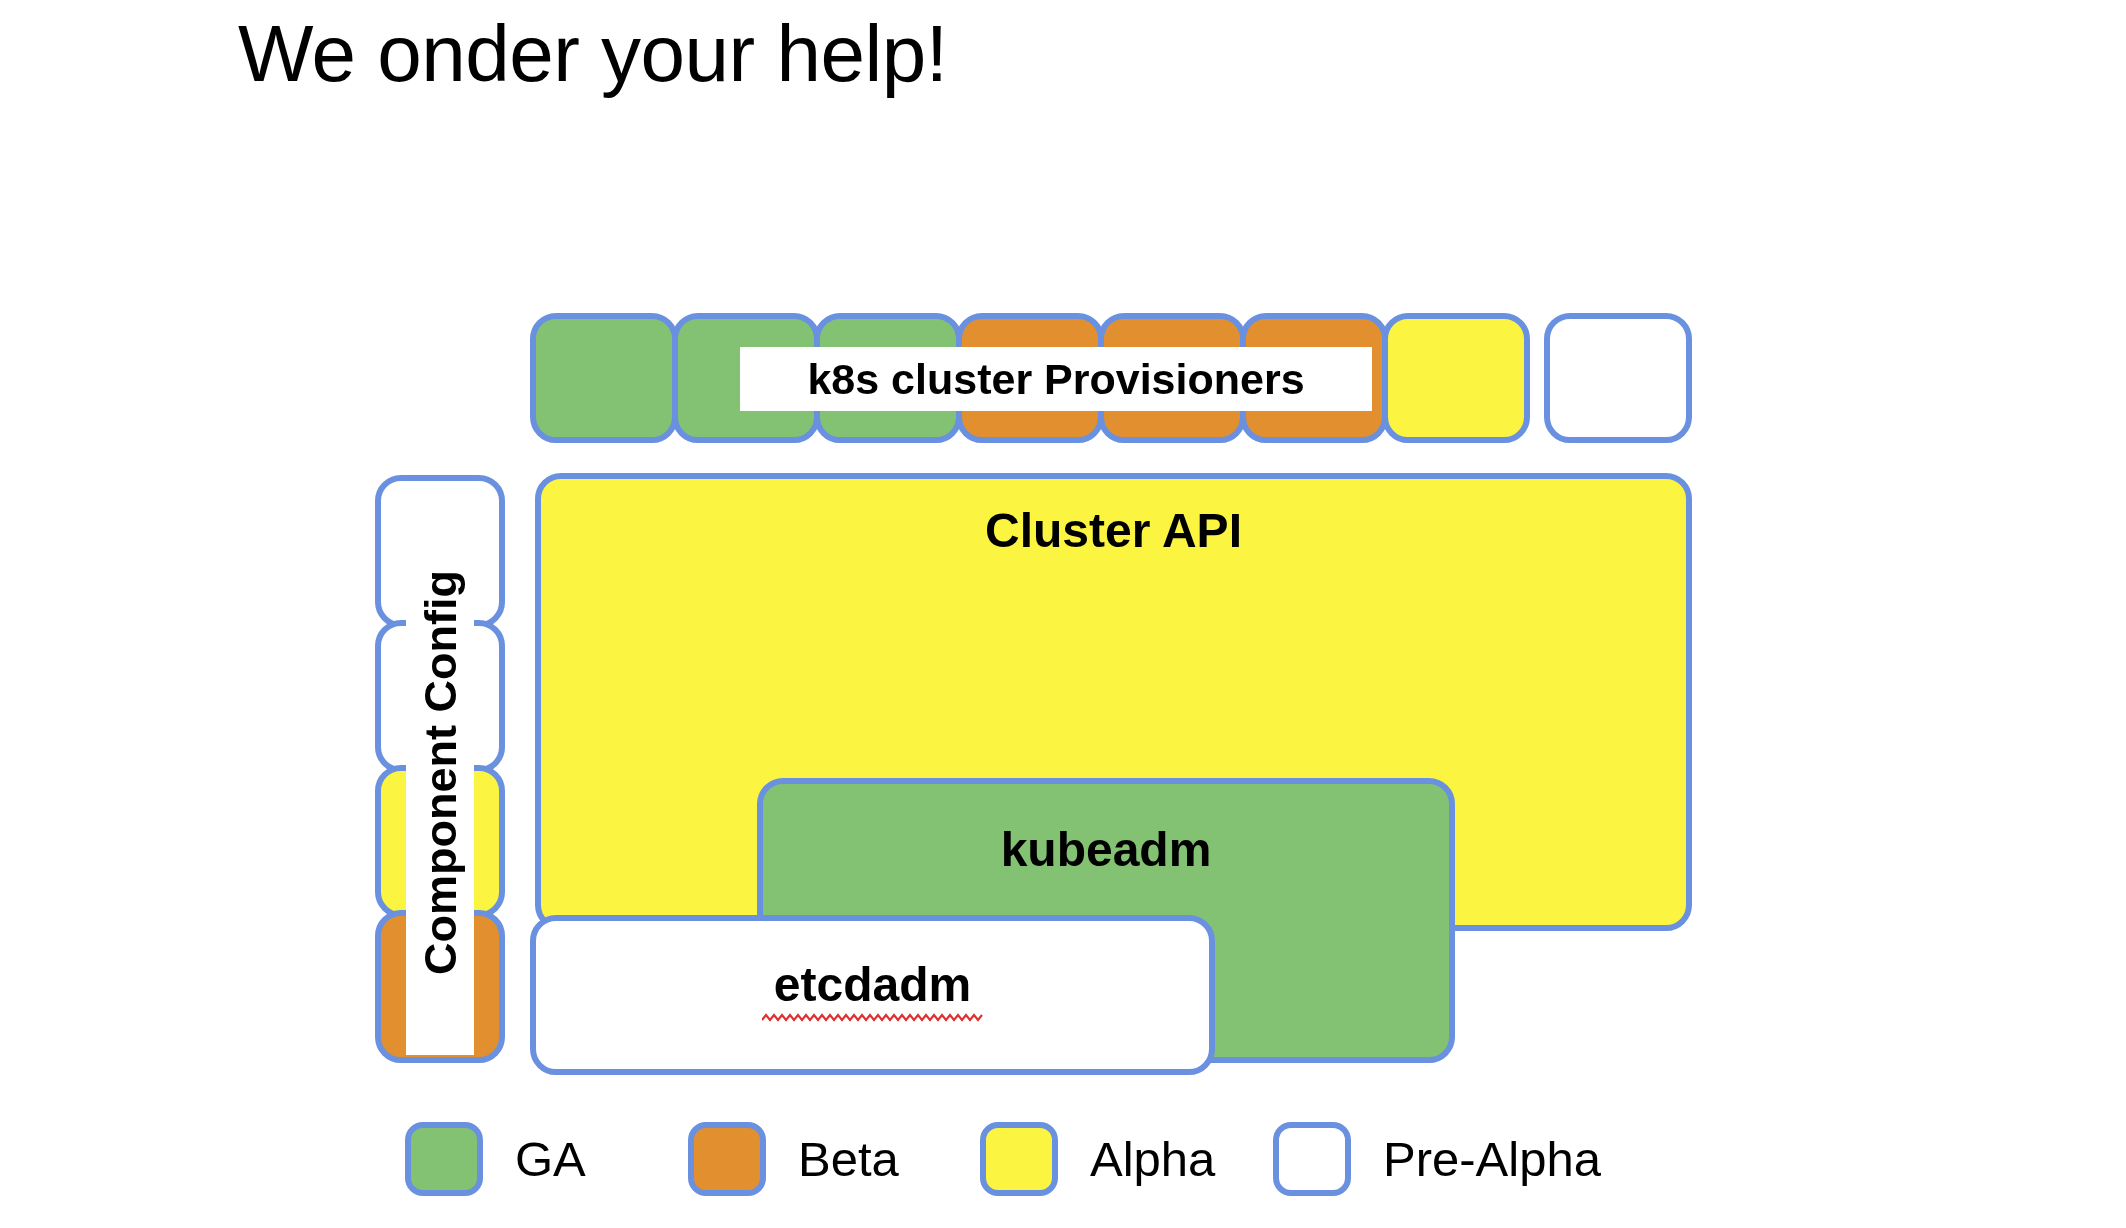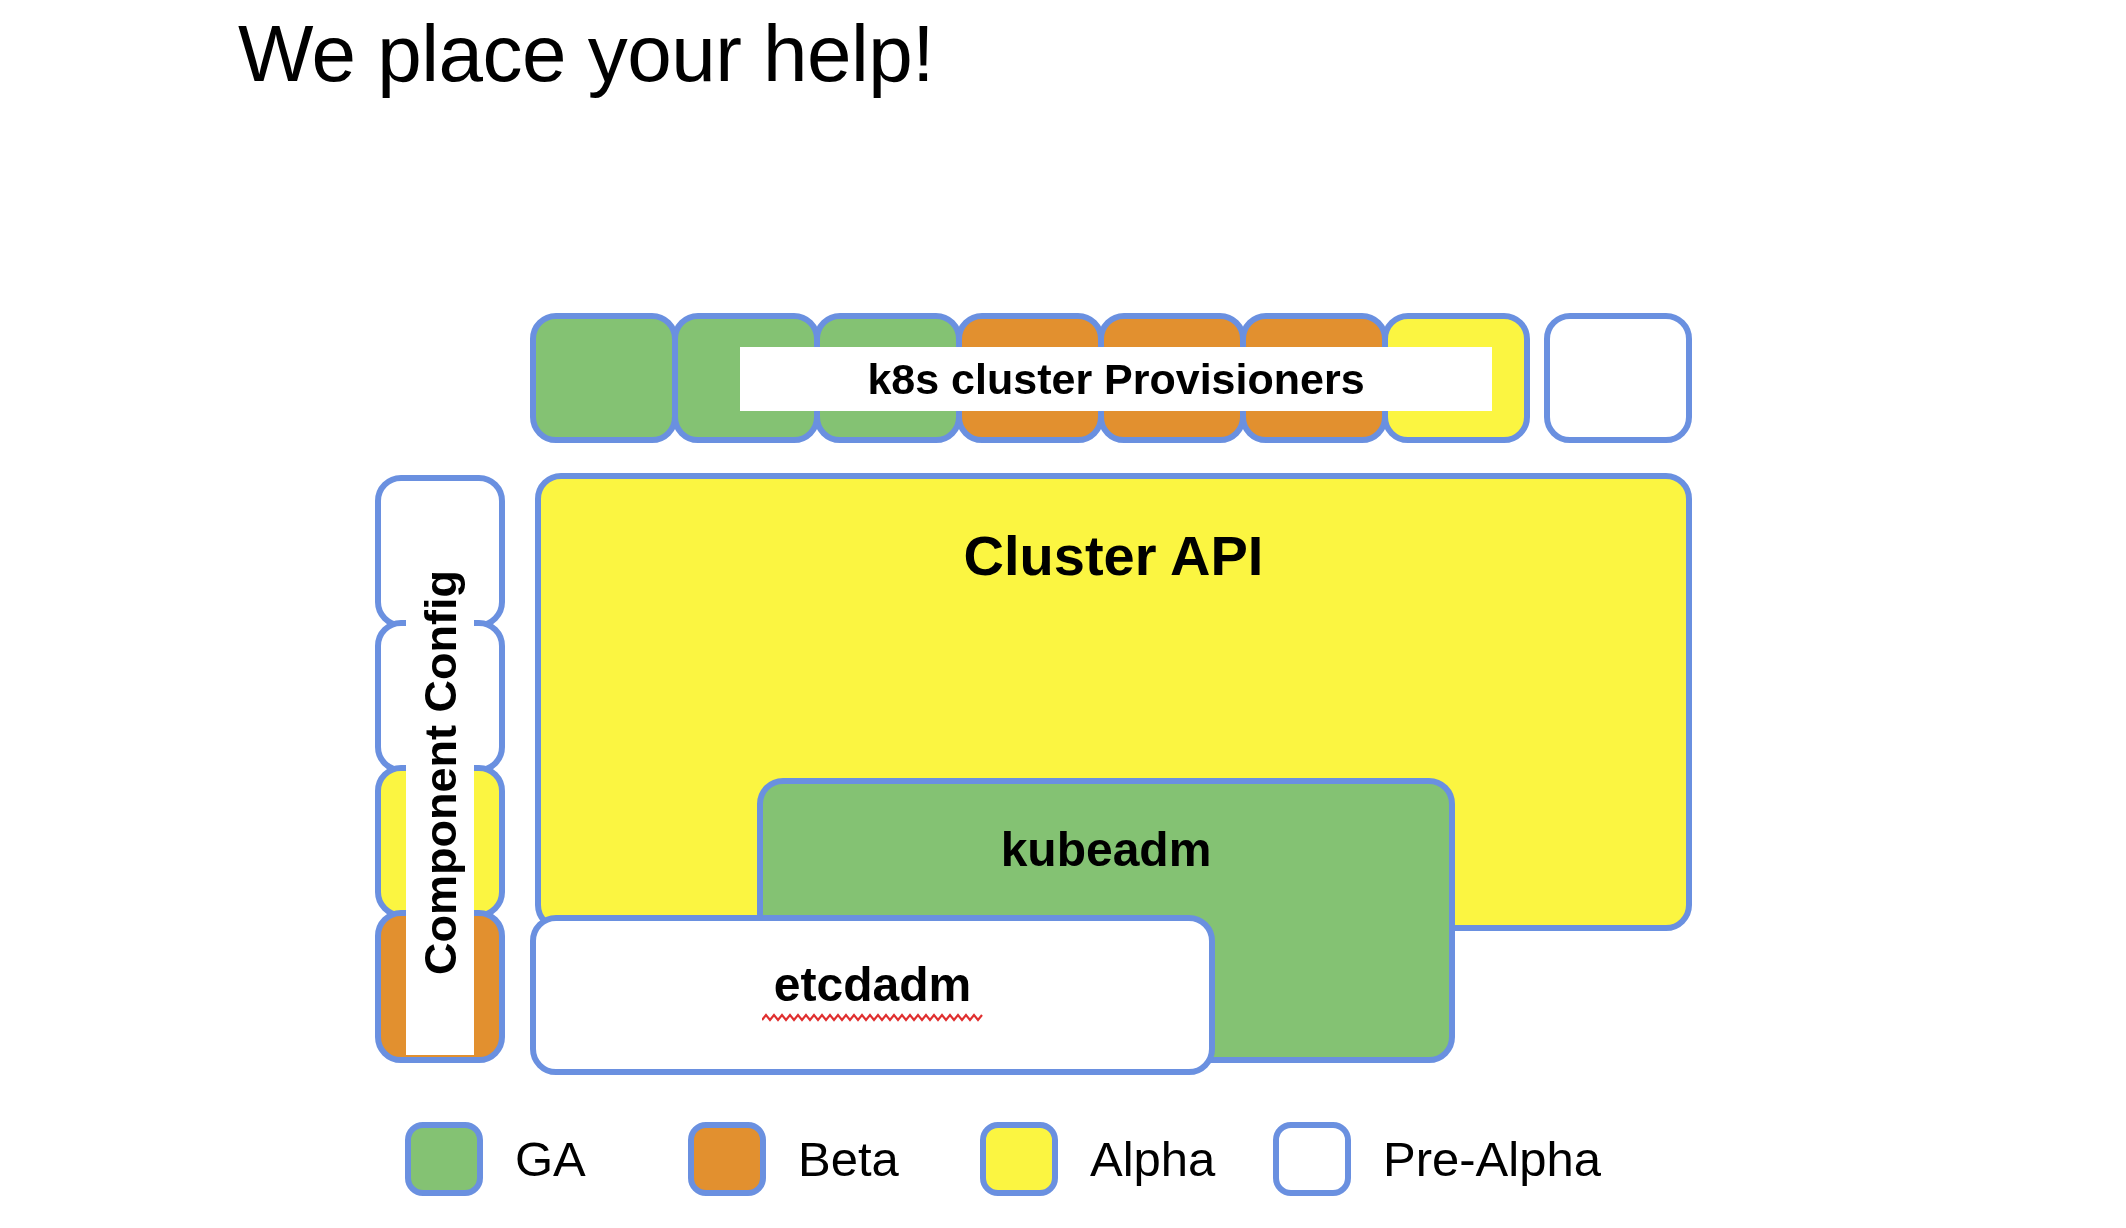--- a/index.html
+++ b/index.html
@@ -62,21 +62,21 @@
     top: 313px;
     width: 148px;
     height: 130px;
     box-sizing: border-box;
     border: 6px solid #6a90e0;
     border-radius: 26px;
   }
   #provisioner-banner {
     position: absolute;
     left: 740px; top: 347px;
-    width: 752px; height: 64px;
+    width: 632px; height: 64px;
     background: #ffffff;
     z-index: 30;
     display: flex; align-items: center; justify-content: center;
   }
   #provisioner-banner span {
     font-size: 43px; font-weight: bold; line-height: 1;
     white-space: nowrap;
   }
 
   
@@ -104,21 +104,21 @@
     font-size: 45px; font-weight: bold; line-height: 1;
     white-space: nowrap;
   }
 
   
   #cluster-api {
     left: 535px; top: 473px;
     width: 1157px; height: 458px;
     z-index: 5;
   }
-  #cluster-api .node-label { top: 44px; font-size: 56px; }
+  #cluster-api .node-label { top: 24px; font-size: 48px; }
 
   #cluster-addons {
     left: 1045px; top: 628px;
     width: 647px; height: 435px;
     z-index: 6;
   }
   #cluster-addons .node-label { top: 38px; font-size: 48px; }
 
   #kubeadm {
     left: 757px; top: 778px;
@@ -166,21 +166,21 @@
     font-size: 49px;
     line-height: 1;
     white-space: nowrap;
   }
 </style>
 </head>
 <body>
 
 <div id="slide">
 
-  <div class="title">We place your help!</div>
+  <div class="title">We onder your help!</div>
 
 
   <div id="provisioner-row">
 
     <div class="prov-block" style="left: 530px; background: rgb(132, 194, 115); z-index: 10;"></div>
       <div class="prov-block" style="left: 672px; background: rgb(132, 194, 115); z-index: 11;"></div>
       <div class="prov-block" style="left: 814px; background: rgb(132, 194, 115); z-index: 12;"></div>
       <div class="prov-block" style="left: 956px; background: rgb(226, 144, 47); z-index: 13;"></div>
       <div class="prov-block" style="left: 1098px; background: rgb(226, 144, 47); z-index: 14;"></div>
       <div class="prov-block" style="left: 1240px; background: rgb(226, 144, 47); z-index: 15;"></div>

